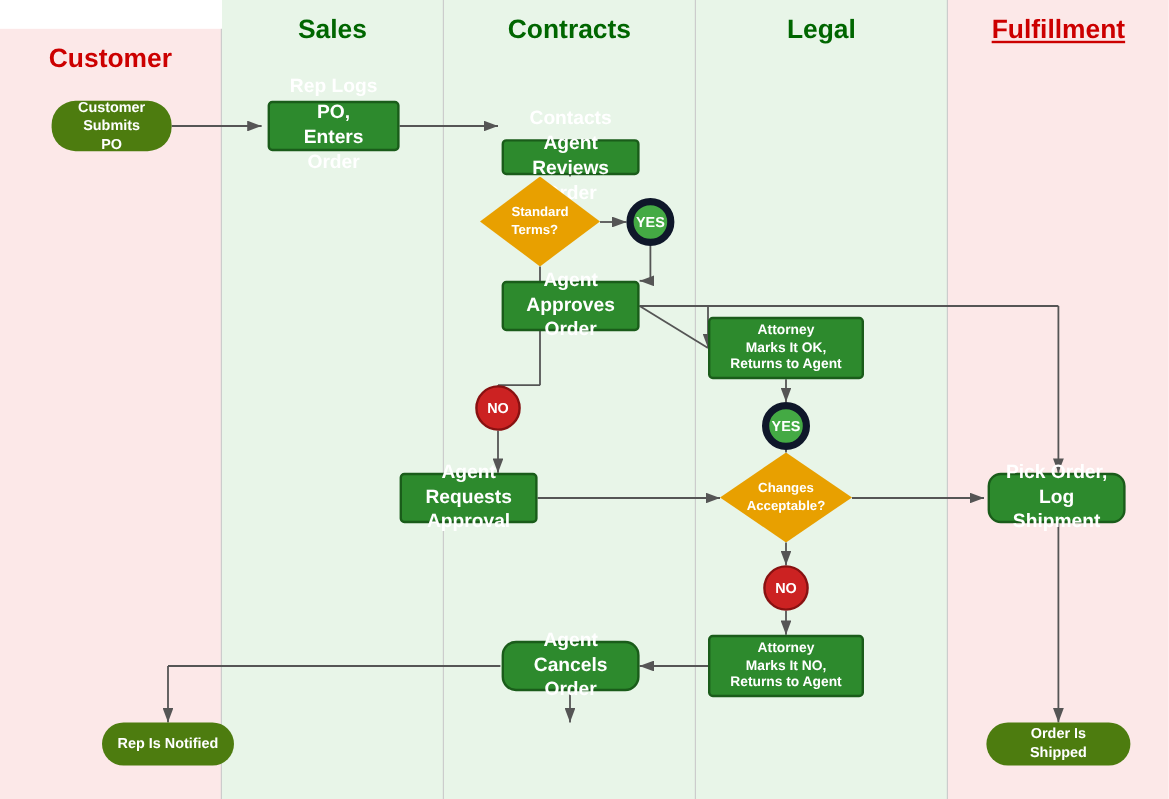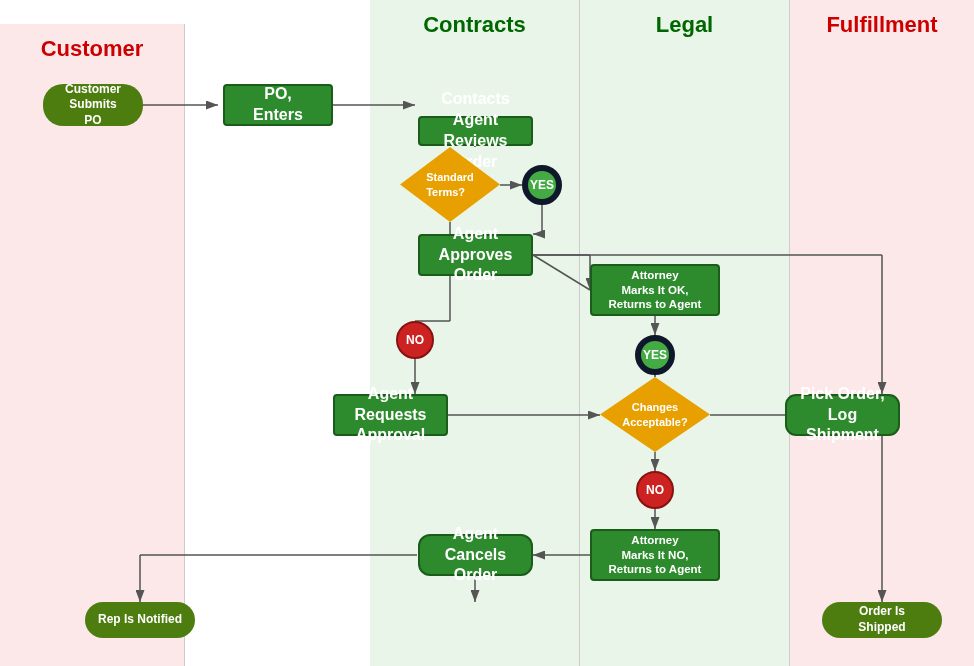--- a/index.html
+++ b/index.html
@@ -98,31 +98,34 @@
   </style>
 </head>
 <body>
 
 <div class="diagram-container">
 
   <div style="position:absolute;left:0;top:0;width:185px;height:666px;background:#fce8e8;border-right:1px solid #ccc;margin-top:24px;">
     <div class="lane-header" style="color:#cc0000;">Customer</div>
   </div>
 
+  <div style="position:absolute;left:185px;top:0;width:185px;height:666px;background:#e8f5e8;border-right:1px solid #ccc;">
+    <div class="lane-header" style="color:#006600;">Sales</div>
+  </div>
 
   <div style="position:absolute;left:370px;top:0;width:210px;height:666px;background:#e8f5e8;border-right:1px solid #ccc;">
     <div class="lane-header" style="color:#006600;">Contracts</div>
   </div>
 
   <div style="position:absolute;left:580px;top:0;width:210px;height:666px;background:#e8f5e8;border-right:1px solid #ccc;">
     <div class="lane-header" style="color:#006600;">Legal</div>
   </div>
 
   <div style="position:absolute;left:790px;top:0;width:184px;height:666px;background:#fce8e8;">
-    <div class="lane-header" style="color:#cc0000;">Fulfillment</div>
+    <div class="lane-header" style="color:#cc0000;text-decoration:underline;">Fulfillment</div>
   </div>
 
   <svg class="flow-svg" xmlns="http://www.w3.org/2000/svg">
     <defs>
       <marker id="arrowhead" markerWidth="8" markerHeight="6" refX="8" refY="3" orient="auto">
         <polygon points="0 0, 8 3, 0 6" fill="#555"></polygon>
       </marker>
     </defs>
 
     <line x1="143" y1="105" x2="218" y2="105" stroke="#555" stroke-width="1.5" marker-end="url(#arrowhead)"></line>
@@ -213,21 +216,21 @@
   </div>
 
   <div class="node diamond" style="left:600px;top:377px;width:110px;height:75px;">
     <span style="font-size:11px;line-height:1.3;padding:5px;text-align:center;color:#fff;font-weight:bold;">Changes<br>Acceptable?</span>
   </div>
 
   <div class="node circle-no" style="left:636px;top:471px;width:38px;height:38px;font-size:12px;font-weight:bold;">
     NO
   </div>
 
-  <div class="node box-green" style="left:785px;top:394px;width:115px;height:42px;display:flex;align-items:center;justify-content:center;line-height:1.3;border-radius:11px;">
+  <div class="node box-green" style="left:823px;top:394px;width:115px;height:42px;display:flex;align-items:center;justify-content:center;line-height:1.3;border-radius:11px;">
     Pick Order,<br>Log Shipment
   </div>
 
   <div class="node box-green" style="left:590px;top:529px;width:130px;height:52px;display:flex;align-items:center;justify-content:center;line-height:1.3;font-size:11.5px;">
     Attorney<br>Marks It NO,<br>Returns to Agent
   </div>
 
   <div class="node box-green" style="left:418px;top:534px;width:115px;height:42px;display:flex;align-items:center;justify-content:center;line-height:1.3;border-radius:12px;">
     Agent Cancels<br>Order
   </div>

